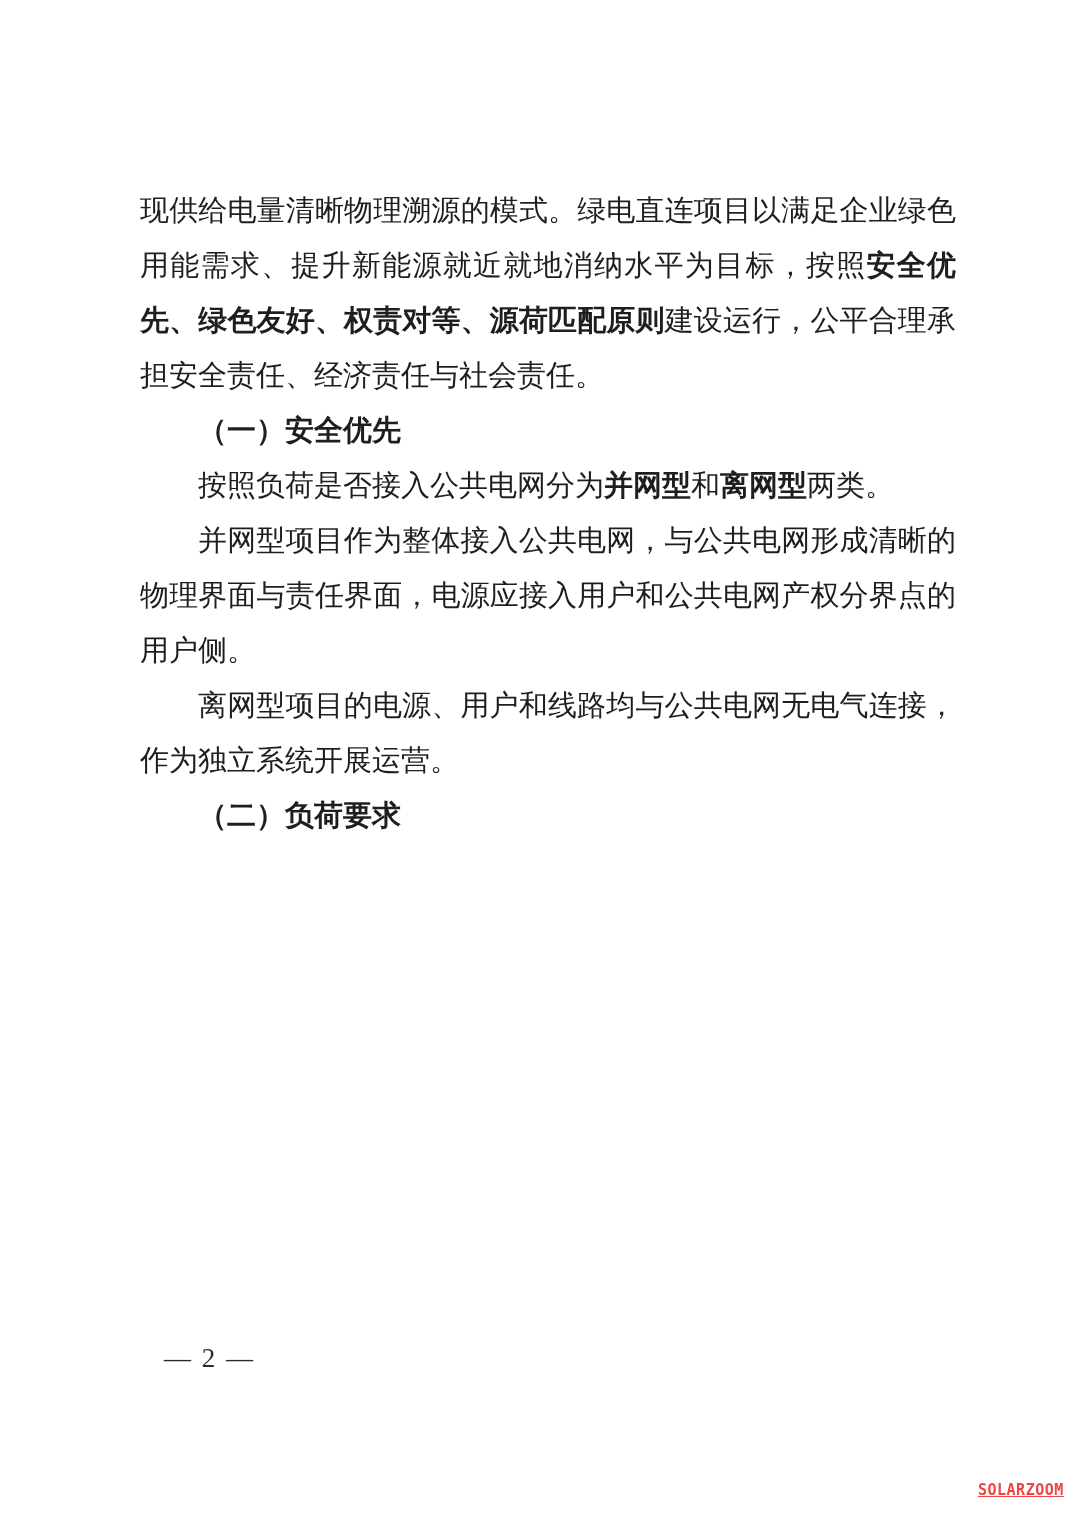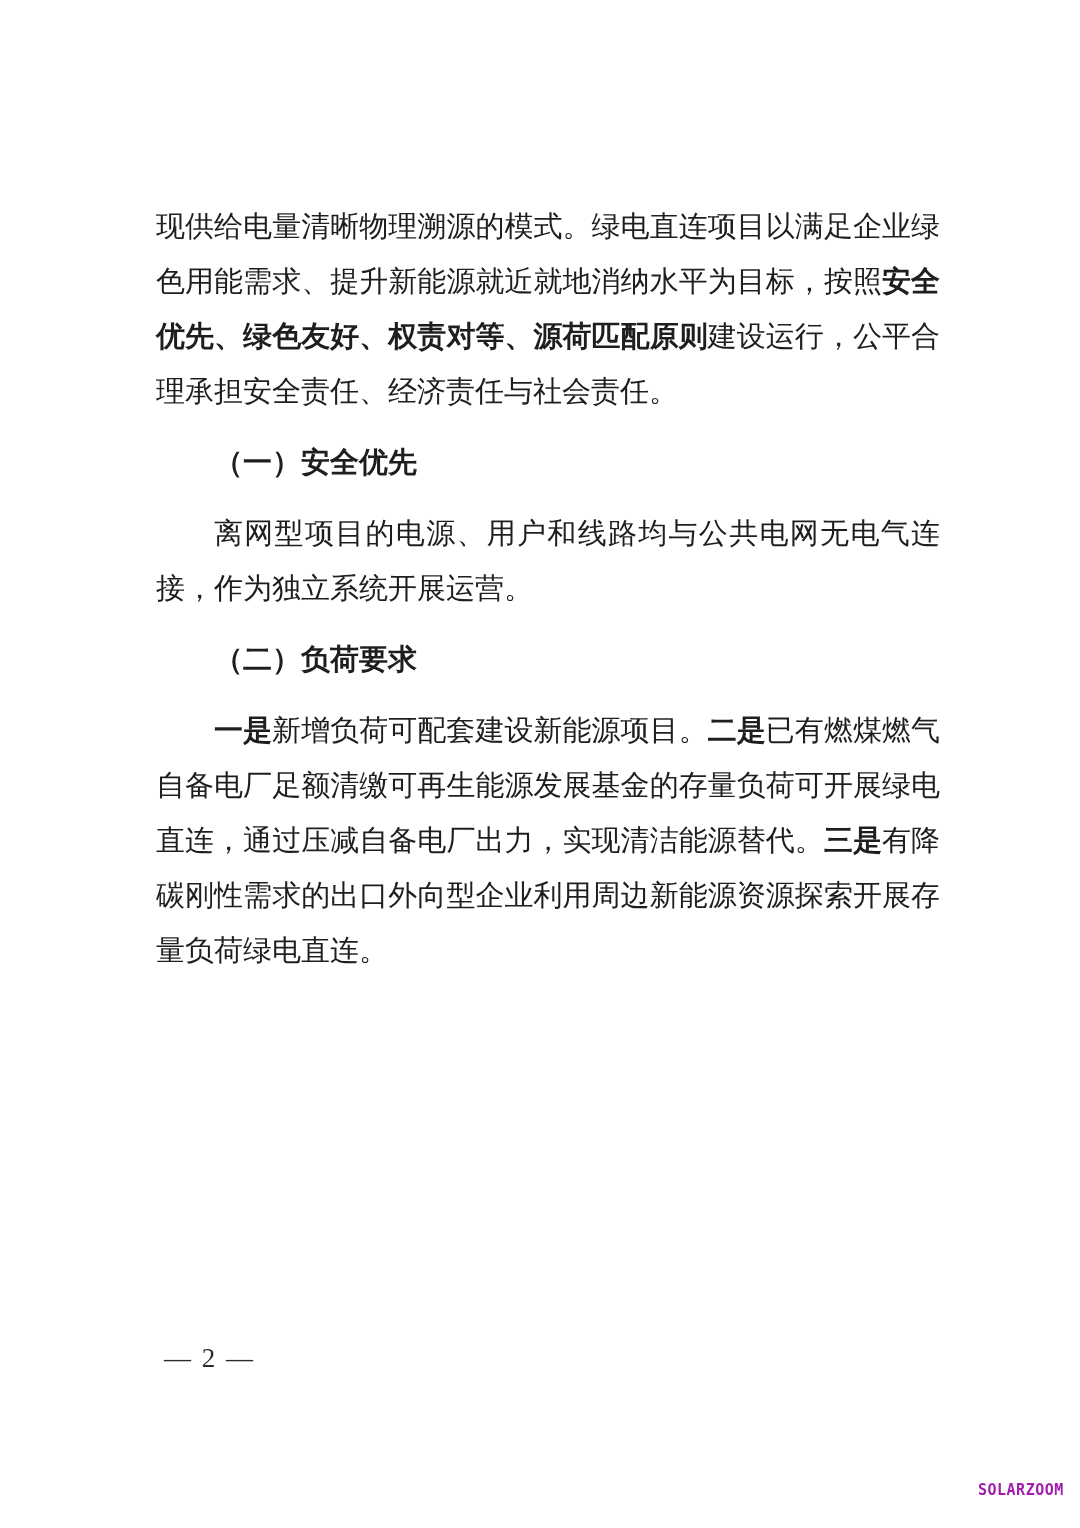--- a/index.html
+++ b/index.html
@@ -27,21 +27,21 @@
     top: 183px;
     width: 816px;
     color: #1e1e1e;
     font-size: 29px;
     line-height: 55px;
     text-align: justify;
     text-justify: inter-ideograph;
     letter-spacing: 0px;
   }
   .para {
-    margin: 16px;
+    margin: 0;
     padding: 0;
   }
   .para.indent {
     text-indent: 2em;
   }
   .para.heading {
     font-weight: bold;
   }
   .seg.bold {
     font-weight: bold;
@@ -68,19 +68,20 @@
     color: #e07a1e;
   }
 </style>
 </head>
 <body style="background: rgb(255, 255, 255);">
 
 <div class="page">
   <main class="doc-body" style="color: rgb(30, 30, 30);">
       <p class="para"><span class="seg">现供给电量清晰物理溯源的模式。绿电直连项目以满足企业绿色用能需求、提升新能源就近就地消纳水平为目标，按照</span><span class="seg bold">安全优先、绿色友好、权责对等、源荷匹配原则</span><span class="seg">建设运行，公平合理承担安全责任、经济责任与社会责任。</span></p>
       <p class="para indent heading"><span class="seg bold">（一）安全优先</span></p>
+      <p class="para indent"><span class="seg">按照负荷是否接入公共电网分为</span><span class="seg bold">并网型</span><span class="seg">和</span><span class="seg bold">离网型</span><span class="seg">两类。</span></p>
+      <p class="para indent"><span class="seg">并网型项目作为整体接入公共电网，与公共电网形成清晰的物理界面与责任界面，电源应接入用户和公共电网产权分界点的用户侧。</span></p>
       <p class="para indent"><span class="seg">离网型项目的电源、用户和线路均与公共电网无电气连接，作为独立系统开展运营。</span></p>
       <p class="para indent heading"><span class="seg bold">（二）负荷要求</span></p>
-      <p class="para indent"><span class="seg bold">一是</span><span class="seg">新增负荷可配套建设新能源项目。</span><span class="seg bold">二是</span><span class="seg">已有燃煤燃气自备电厂足额清缴可再生能源发展基金的存量负荷可开展绿电直连，通过压减自备电厂出力，实现清洁能源替代。</span><span class="seg bold">三是</span><span class="seg">有降碳刚性需求的出口外向型企业利用周边新能源资源探索开展存量负荷绿电直连。</span></p>
     </main>
   <div class="page-number">— 2 —</div>
-  <div class="watermark" style="color: #a21caf;">SOLARZOOM</div>
+  <div class="watermark" style="color: #ef4444; text-decoration: underline;">SOLARZOOM</div>
 </div>
 
 </body></html>

